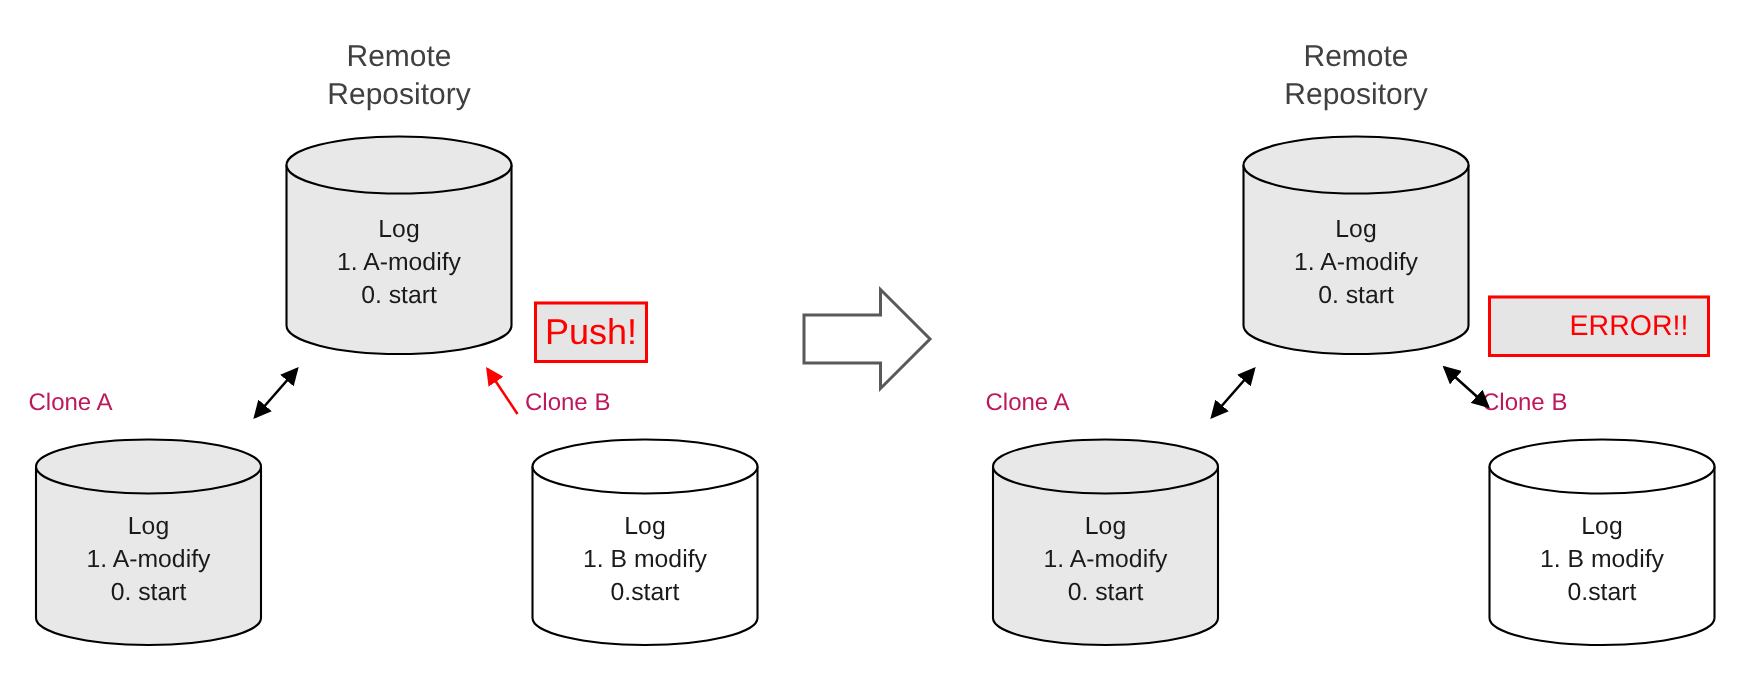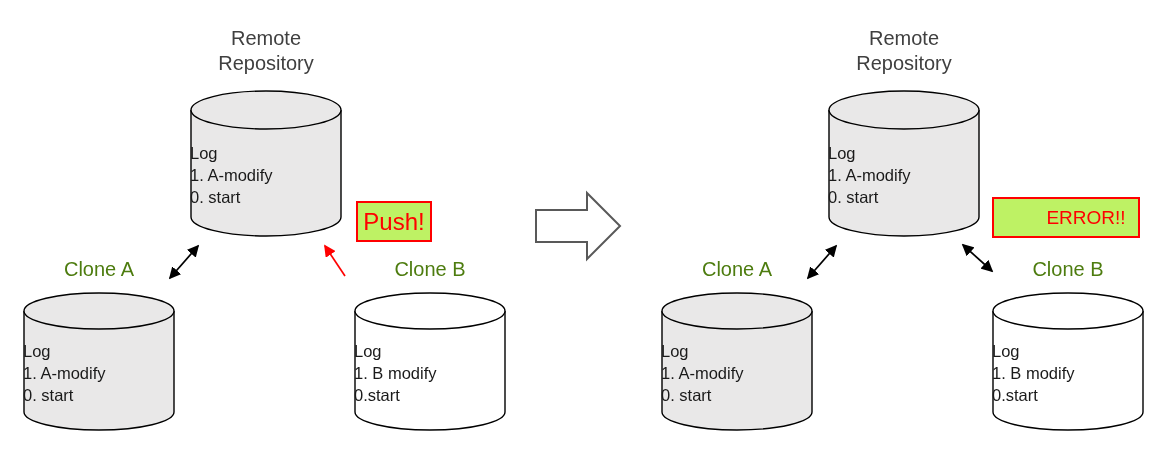--- a/index.html
+++ b/index.html
@@ -8,30 +8,30 @@
     font-family:"Liberation Sans","DejaVu Sans",sans-serif;color:#1a1a1a;overflow:hidden;
   }
   svg.cyl{position:absolute;overflow:visible;}
   .cyl-stroke{fill:none;stroke:#000;stroke-width:1.4;}
   .cyl-rim{stroke:#000;stroke-width:1.4;}
   .remote-title{
     position:absolute;width:200px;text-align:center;
     font-size:20px;line-height:25px;color:#404040;
   }
   .clone-label{
-    position:absolute;width:160px;text-align:center;
-    font-size:20px;line-height:30px;color:#4d7c0f;white-space:nowrap;
+    position:absolute;width:160px;
+    font-size:16px;line-height:30px;color:#be185d;white-space:nowrap;
   }
   .log-block{
-    position:absolute;width:152px;
+    position:absolute;width:152px;text-align:center;
     font-size:16.5px;line-height:22px;color:#1a1a1a;
   }
   .badge{
     position:absolute;display:flex;align-items:center;justify-content:center;
-    border:2px solid #ff0000;color:#ff0000;background:#bef264;box-sizing:border-box;
+    border:2px solid #ff0000;color:#ff0000;background:#e5e5e5;box-sizing:border-box;
   }
   #push-badge{left:356px;top:201px;width:76px;height:41px;font-size:24px;}
   #error-badge{left:992px;top:197px;width:148px;height:41px;font-size:19px;padding-left:40px;}
   #arrow-layer{position:absolute;left:0;top:0;width:1175px;height:455px;}
   .sync-line{stroke:#000;stroke-width:1.7;}
   .push-line{stroke-width:1.7;}
   .transition-shape{fill:#ffffff;stroke:#595959;stroke-width:2;stroke-linejoin:miter;}
 </style>
 </head>
 <body>

